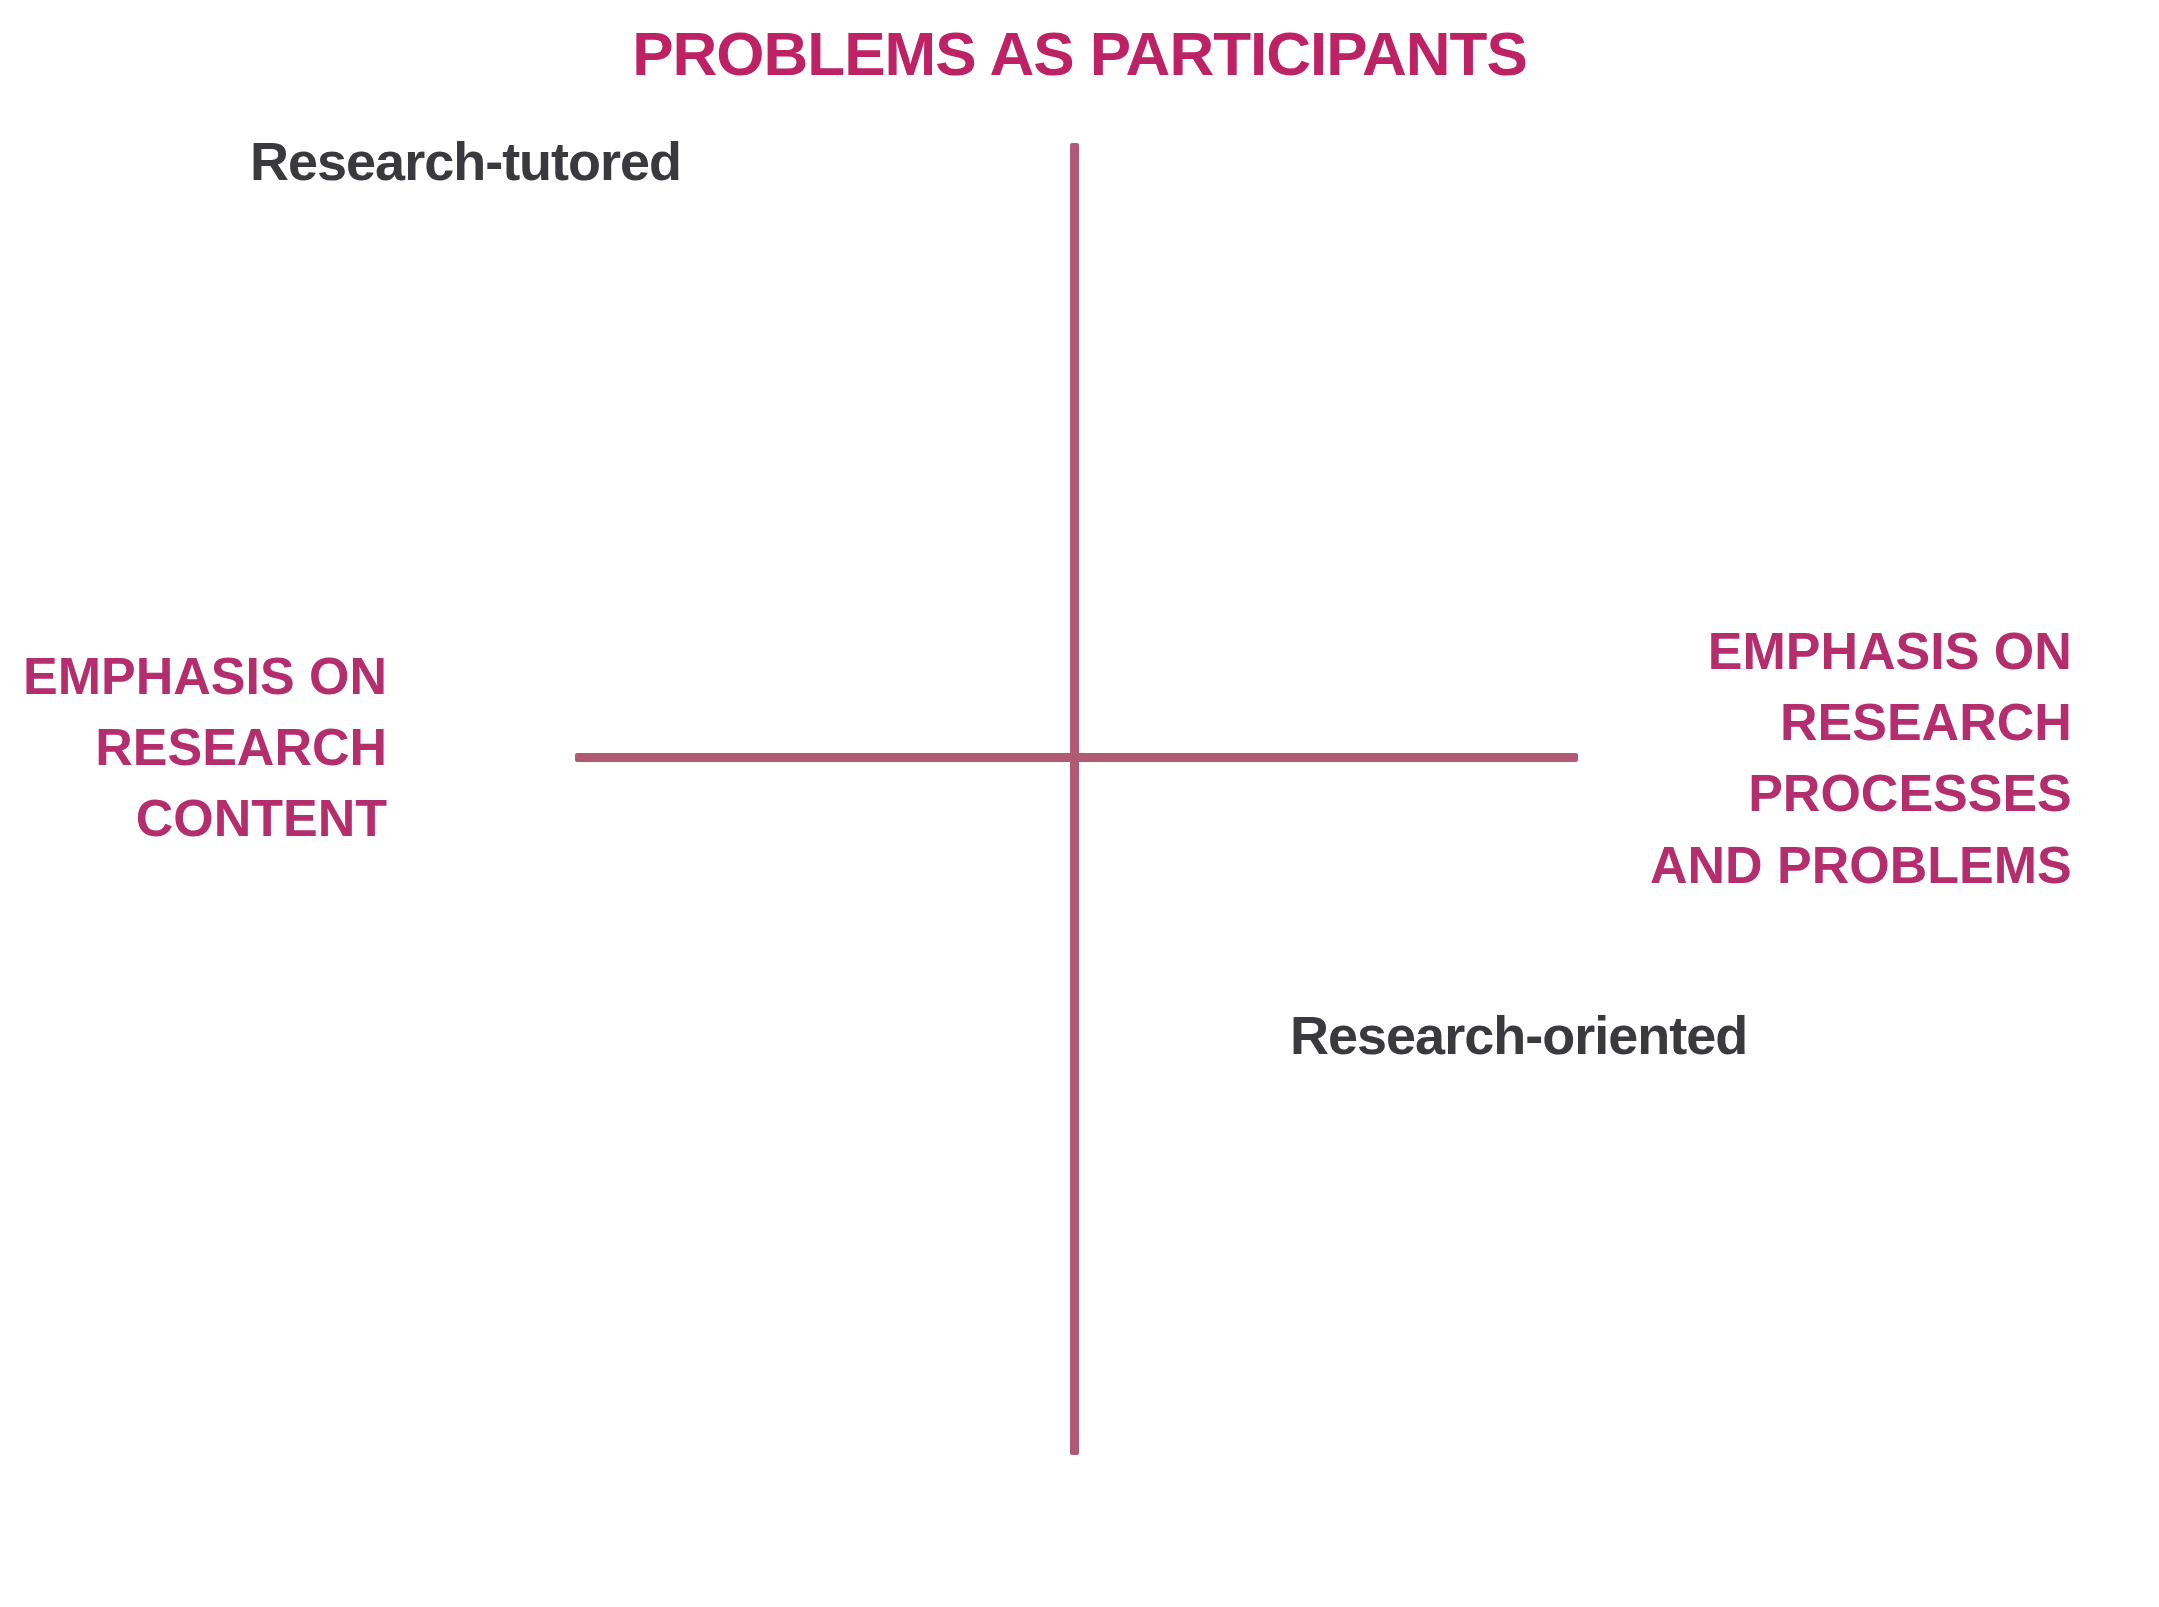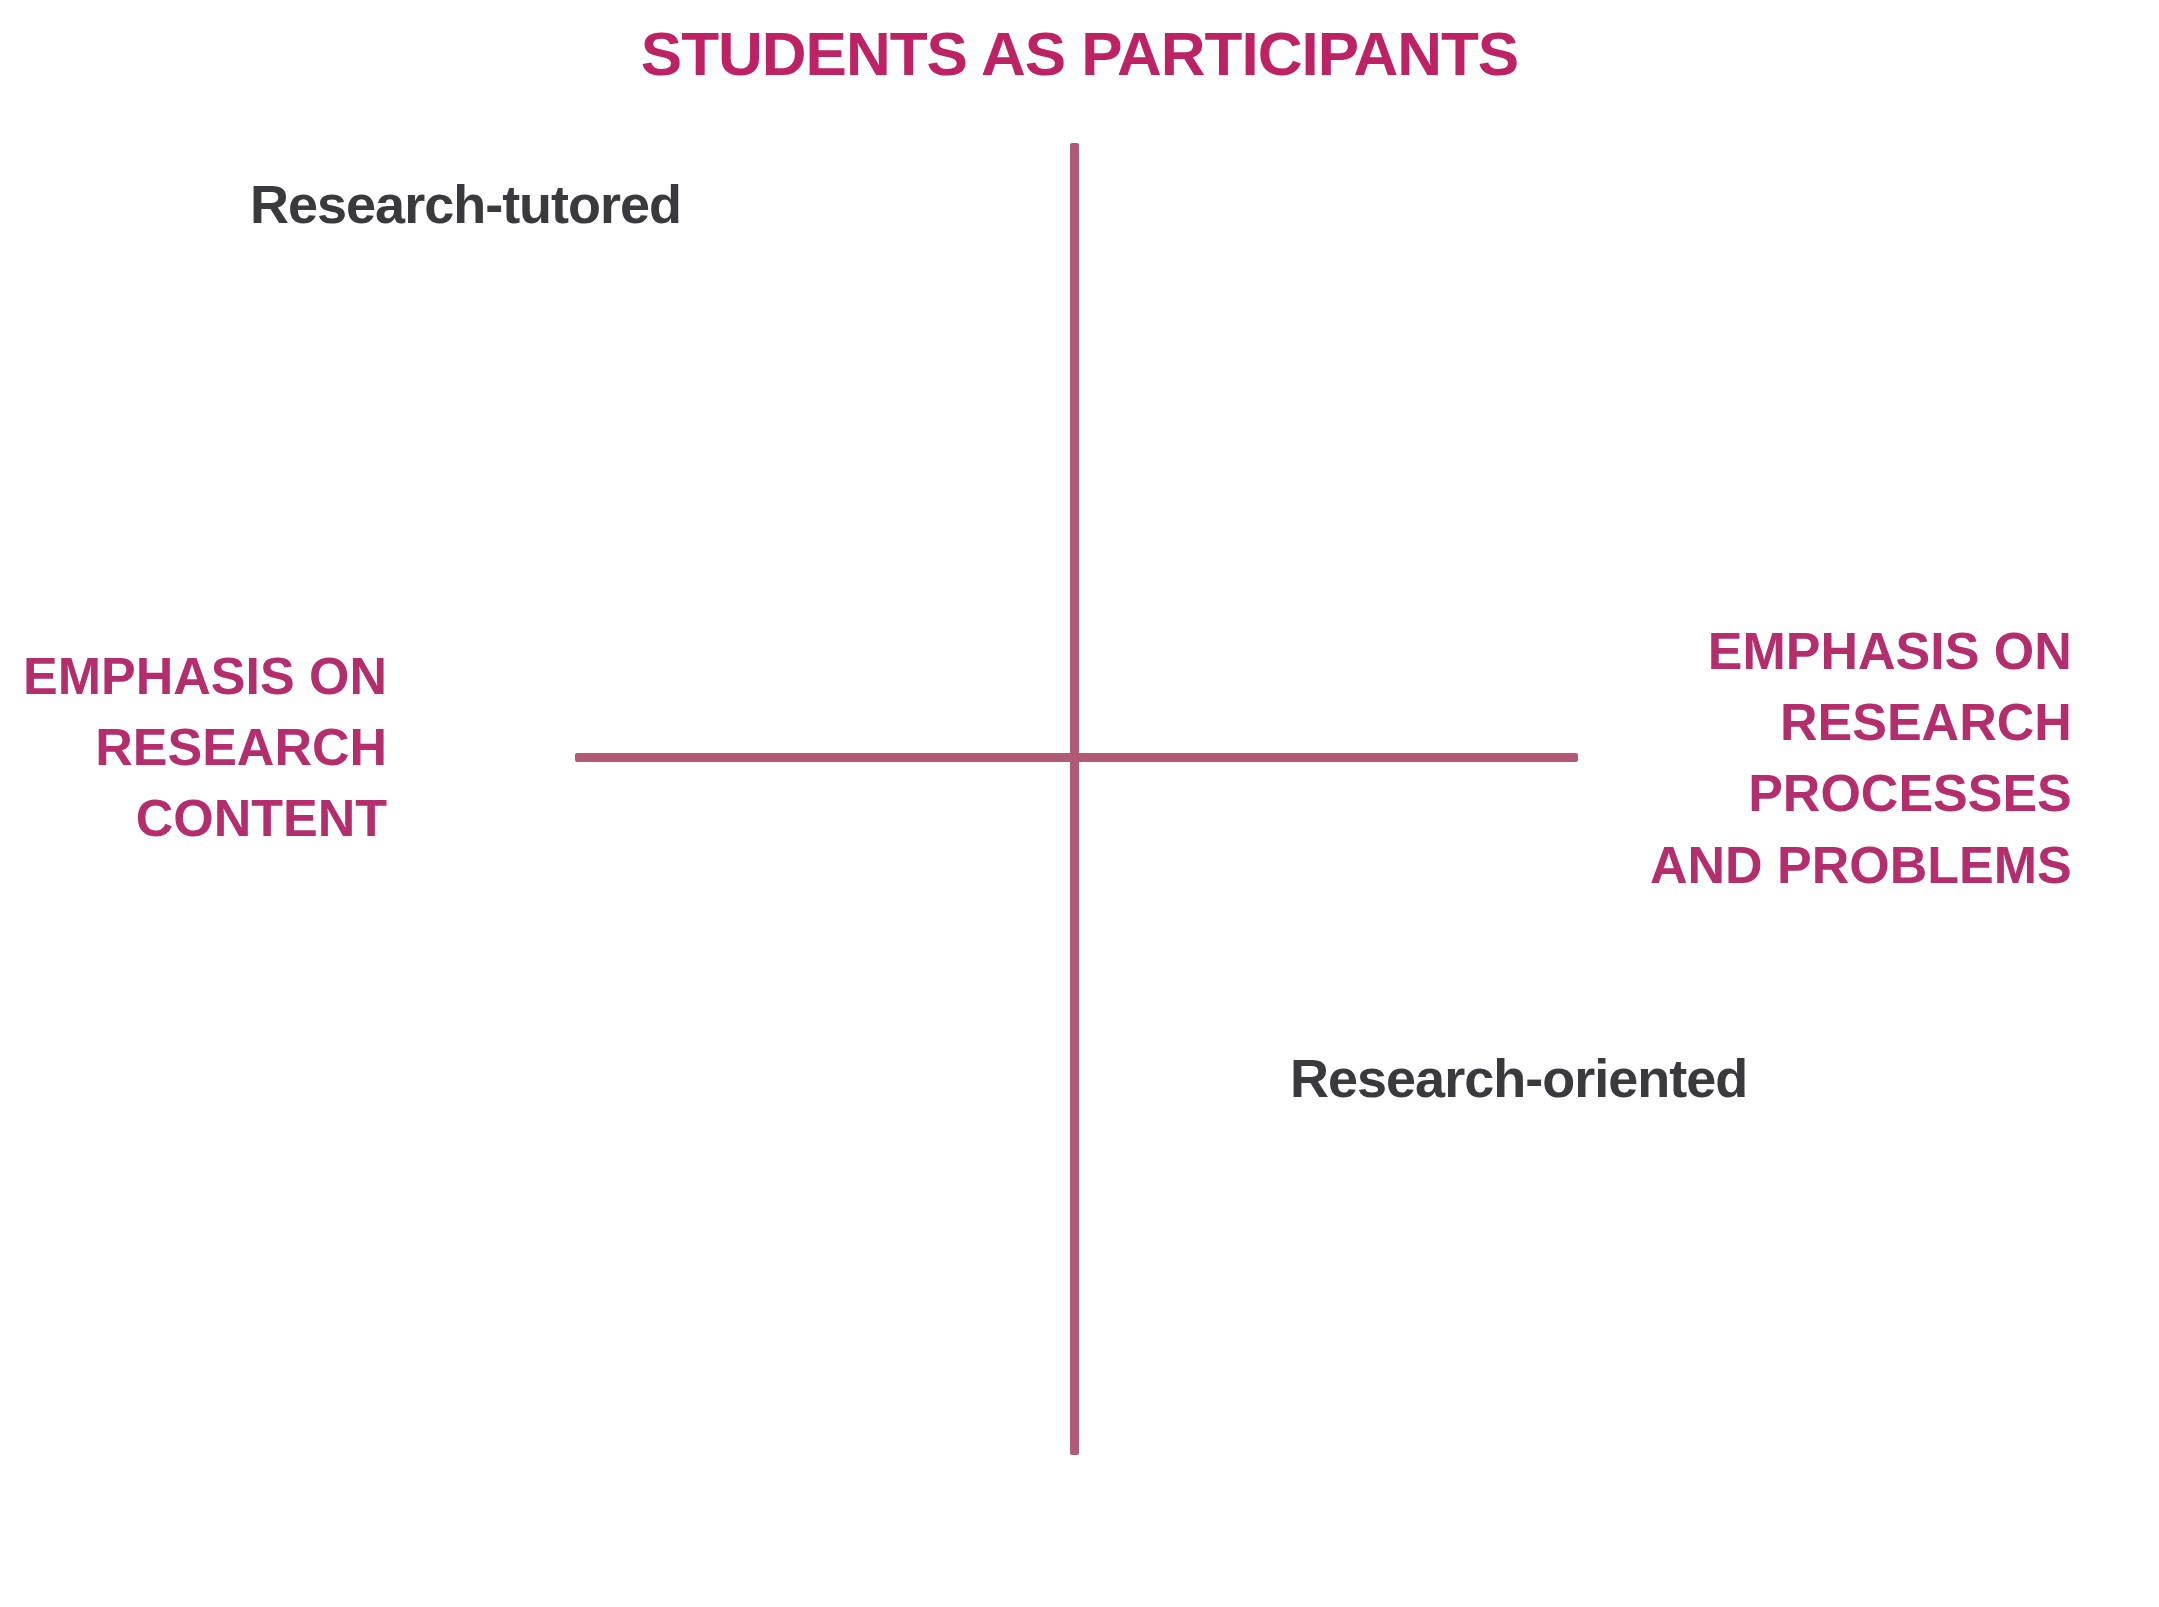--- a/index.html
+++ b/index.html
@@ -59,37 +59,36 @@
   .side-label.left { left: 23px; top: 641px; }
   .side-label.right { left: 1650px; top: 616px; }
   .quad-label {
     position: absolute;
     color: var(--quadrant-text, #3a3a3e);
     font-weight: bold;
     font-size: 54px;
     line-height: 1.1;
     letter-spacing: -1px;
     white-space: nowrap;
-    margin-top: 43px;
   }
   .quad-label.tl { left: 250px; top: 132px; }
   .quad-label.tr { left: 1320px; top: 132px; }
   .quad-label.bl { left: 252px; top: 1009px; }
   .quad-label.br { left: 1290px; top: 1006px; }
 </style>
 </head>
 <body>
 
 <div class="canvas">
 
   <div class="axis-line v-line"></div>
 
   <div class="axis-line h-line"></div>
 
-  <div class="pole-title top">STUDENTS AS PARTICIPANTS</div>
+  <div class="pole-title top">PROBLEMS AS PARTICIPANTS</div>
 
 
   <div class="side-label left">EMPHASIS ON
 RESEARCH
 CONTENT</div>
 
   <div class="side-label right">EMPHASIS ON
 RESEARCH
 PROCESSES
 AND PROBLEMS</div>

